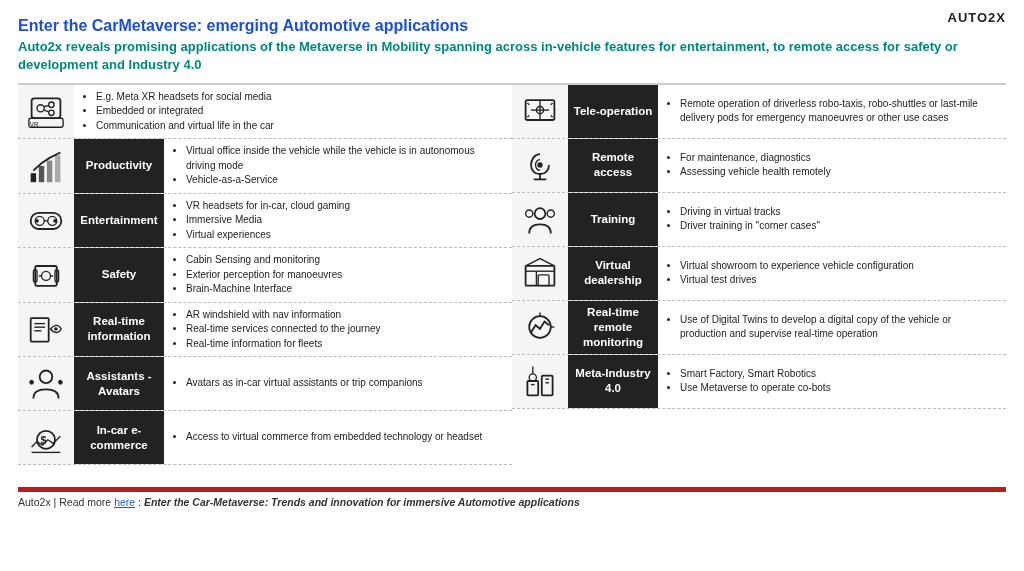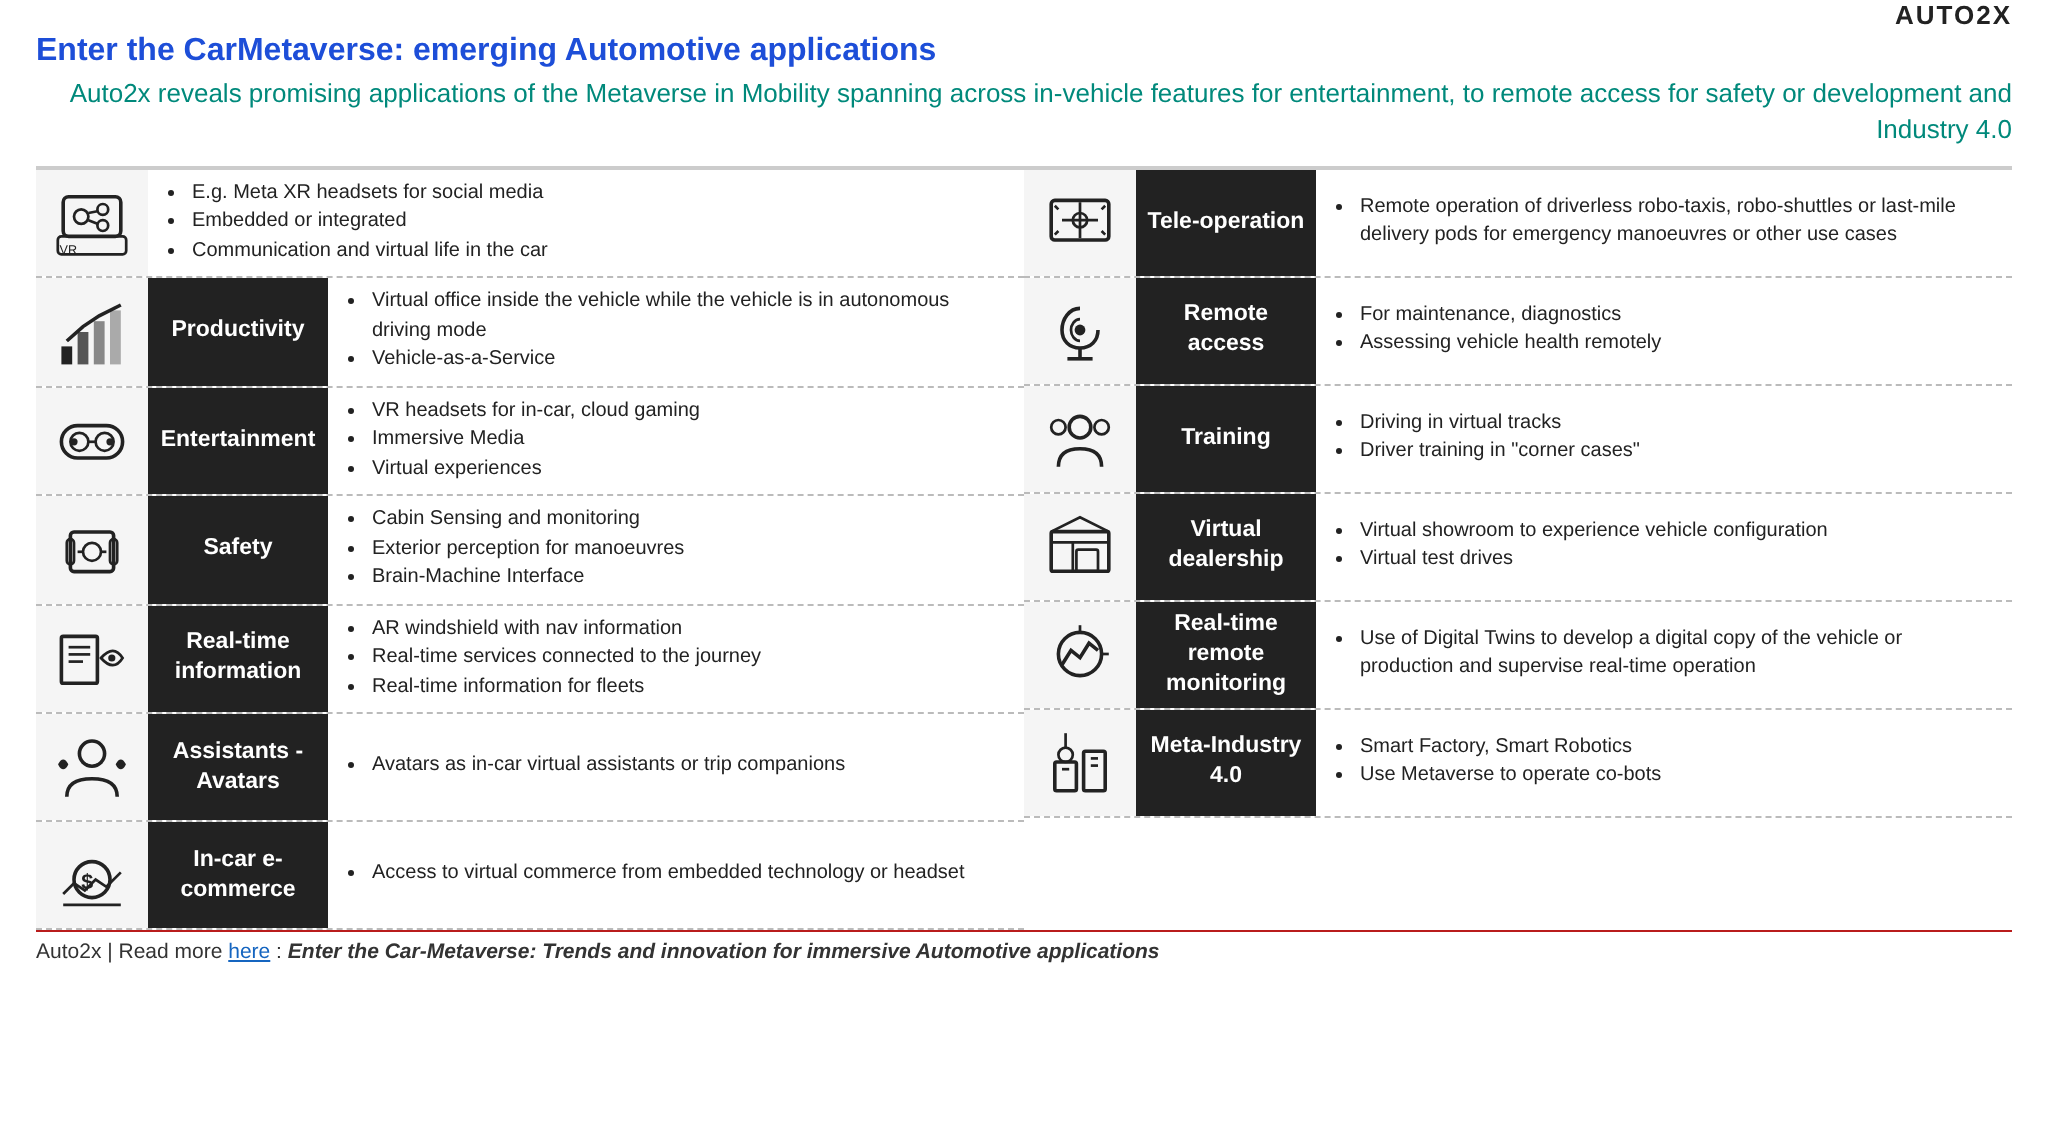--- a/index.html
+++ b/index.html
@@ -12,42 +12,41 @@
     }
     .page {
       width: 1024px;
       min-height: 571px;
       background: #fff;
       padding: 12px 18px 8px 18px;
       position: relative;
     }
     .brand {
       position: absolute;
-      top: 0;
+      top: 10px;
       right: 18px;
       font-size: 13px;
       font-weight: bold;
       color: #222;
       letter-spacing: 1px;
     }
     .main-title {
       font-size: 16px;
       font-weight: bold;
       color: #1d4ed8;
       margin-top: 4px;
       margin-bottom: 3px;
       line-height: 1.2;
     }
     .subtitle {
       font-size: 13px;
-      font-weight: normal;
+      font-weight: bold;
       color: #00897b;
       margin-bottom: 8px;
       line-height: 1.4;
-      text-align: right;
     }
     .grid-container {
       display: grid;
       grid-template-columns: 1fr 1fr;
       gap: 0;
       border-top: 2px solid #ccc;
     }
     .col {
       display: flex;
       flex-direction: column;
@@ -96,24 +95,24 @@
     .bullets-cell ul {
       list-style: disc;
       padding-left: 14px;
     }
     .bullets-cell ul li {
       font-size: 10px;
       color: #222;
       line-height: 1.45;
     }
     .footer {
-      margin-top: 0;
+      margin-top: 22px;
       font-size: 10.5px;
       color: #333;
-      border-top: 1px solid #b91c1c;
+      border-top: 5px solid #b91c1c;
       padding-top: 4px;
     }
     .footer a {
       color: #1565c0;
       text-decoration: underline;
     }
     .footer em {
       font-style: italic;
       font-weight: bold;
     }

